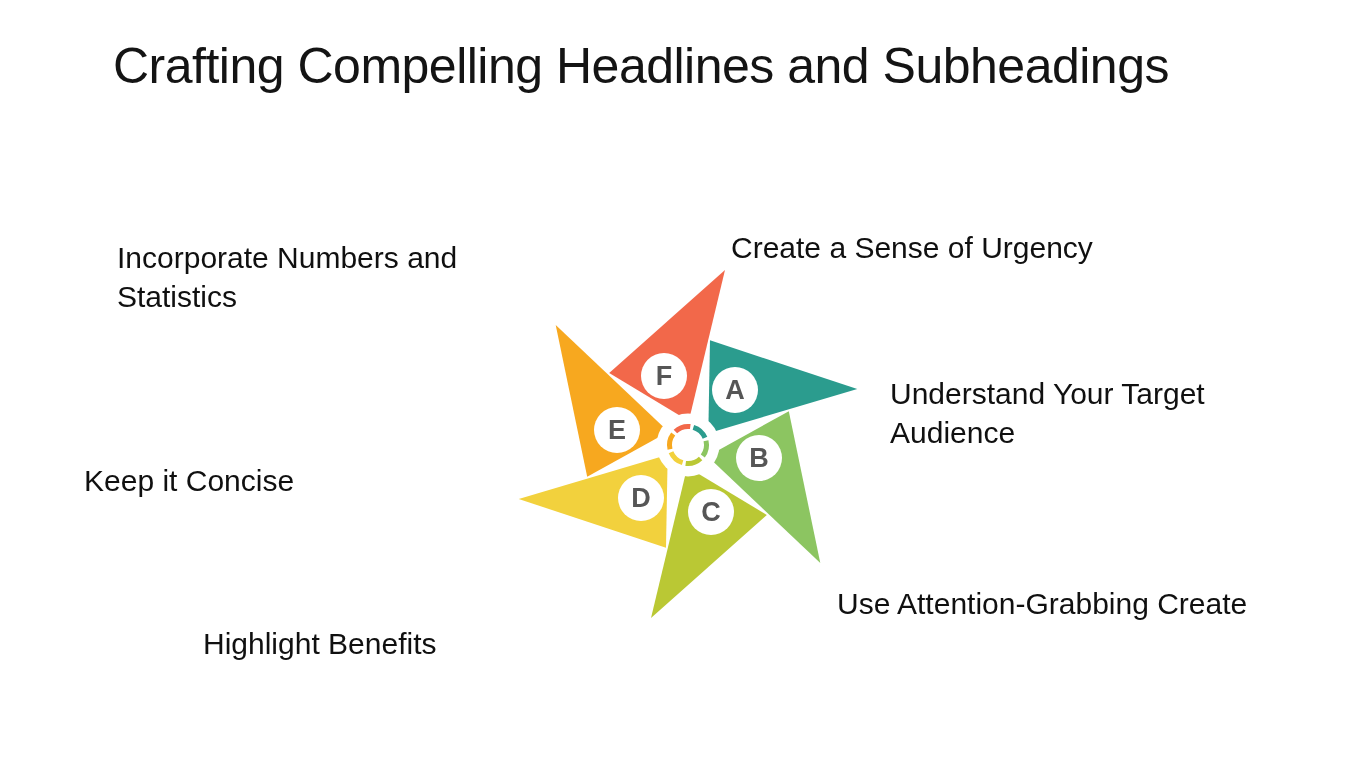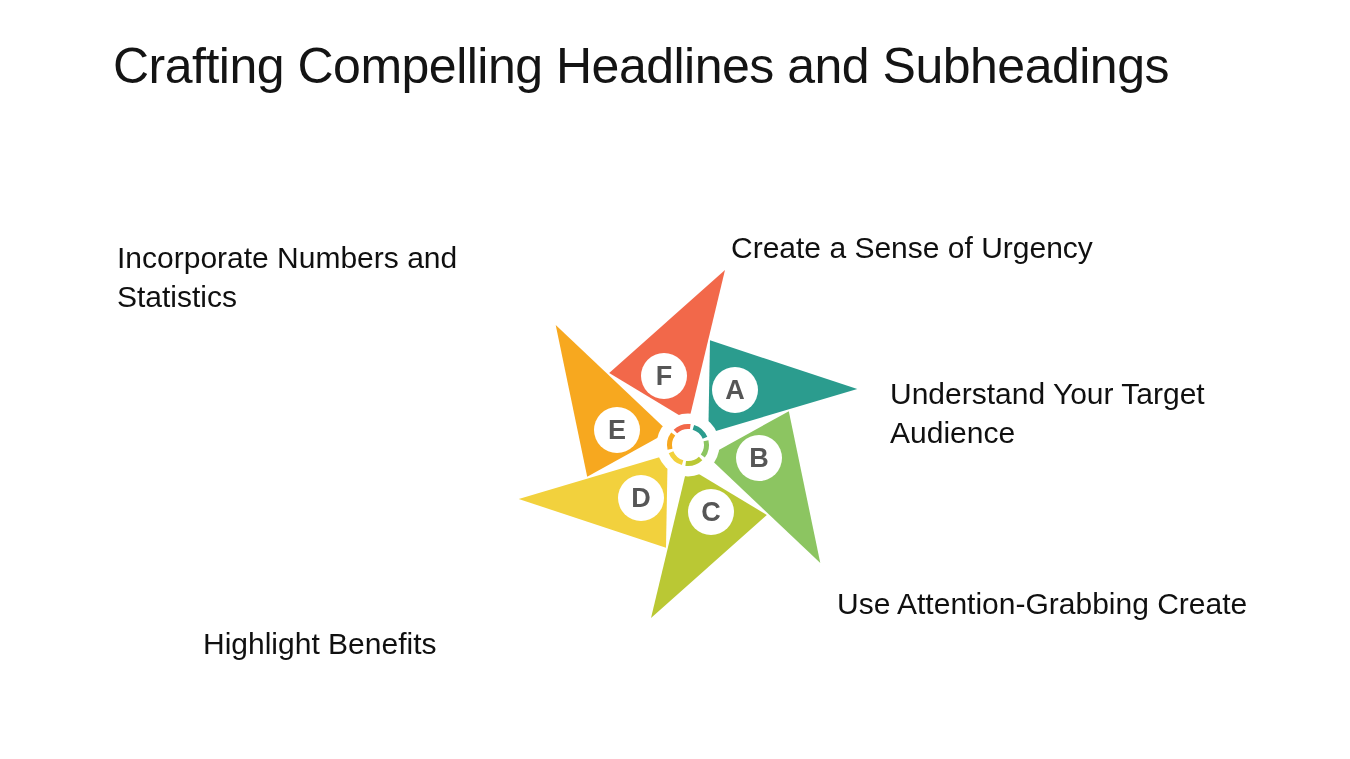--- a/index.html
+++ b/index.html
@@ -126,16 +126,17 @@
   <div class="letter-circle lc-e">
     <span>E</span>
   </div>
 
 
   <div class="diagram-label lbl-create">Create a Sense of Urgency</div>
   <div class="diagram-label lbl-incorporate">Incorporate Numbers and
 Statistics</div>
   <div class="diagram-label lbl-understand">Understand Your Target
 Audience</div>
+  <div class="diagram-label lbl-keep">Keep it Concise</div>
   <div class="diagram-label lbl-use">Use Attention-Grabbing Create</div>
   <div class="diagram-label lbl-highlight">Highlight Benefits</div>
 
 </div>
 
 </body></html>

